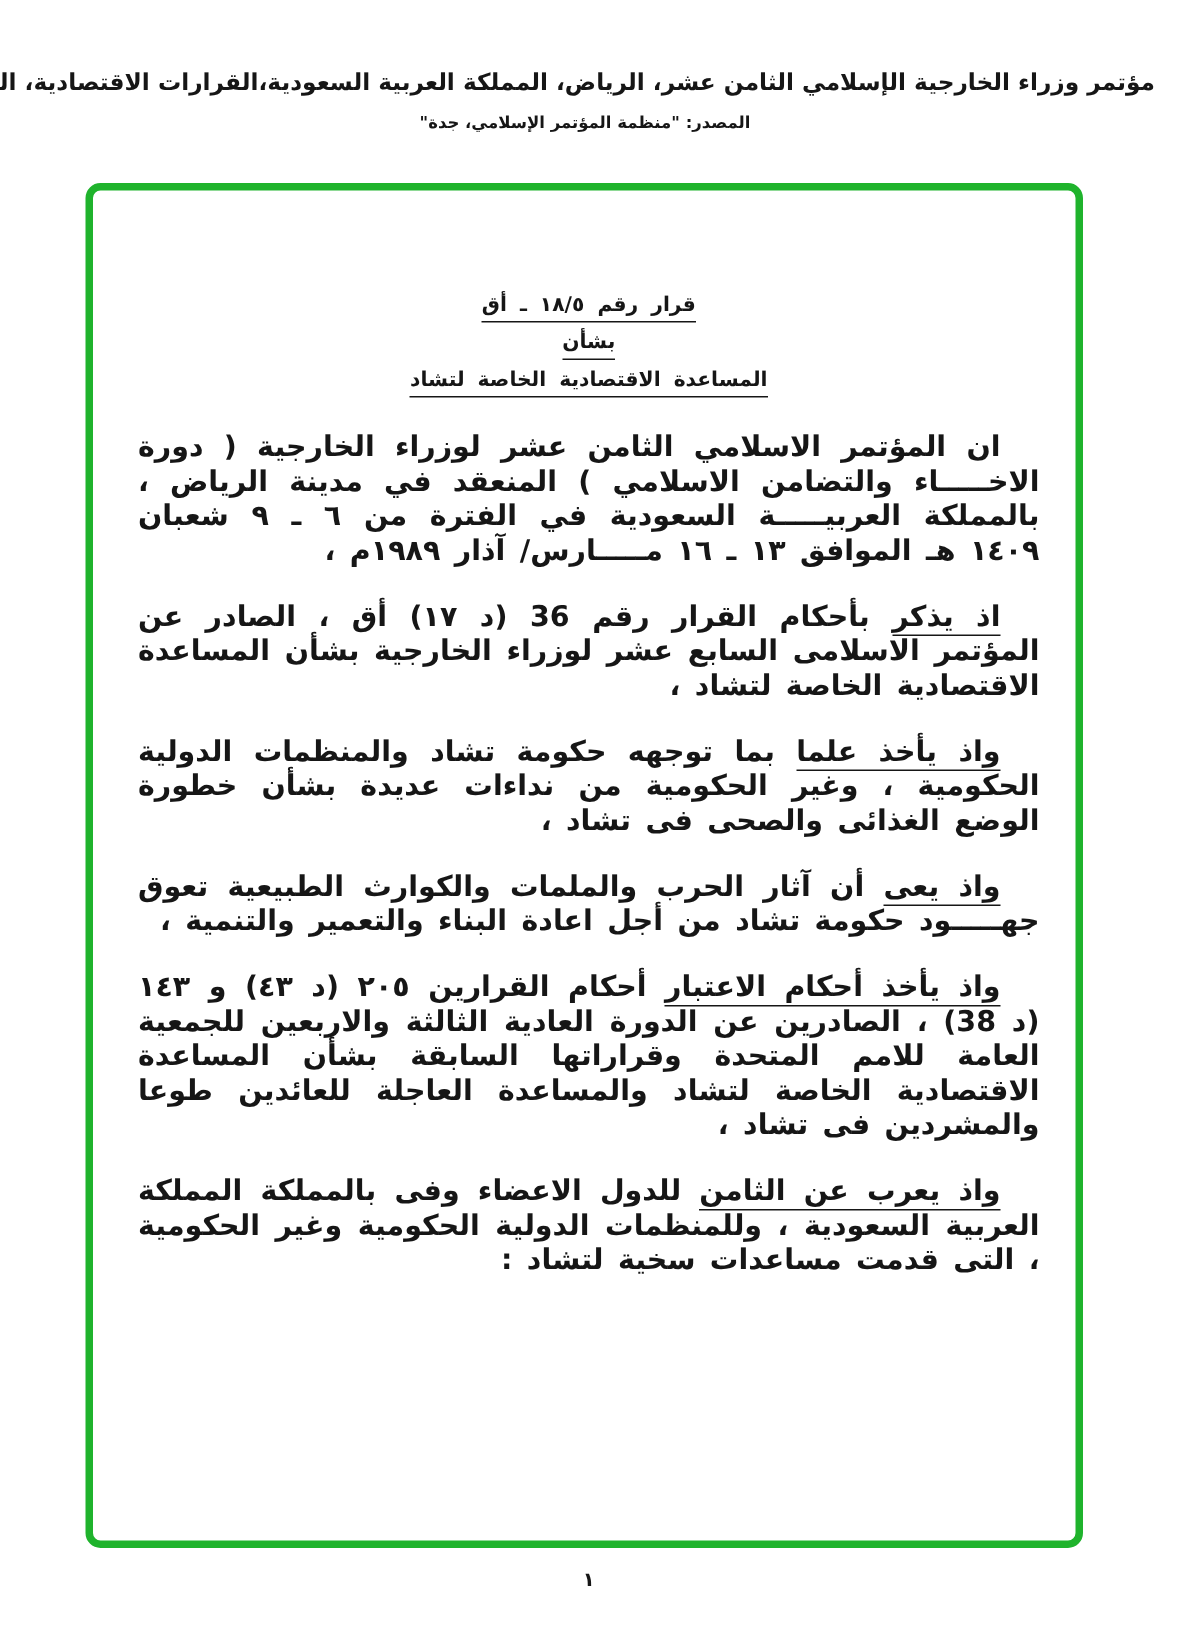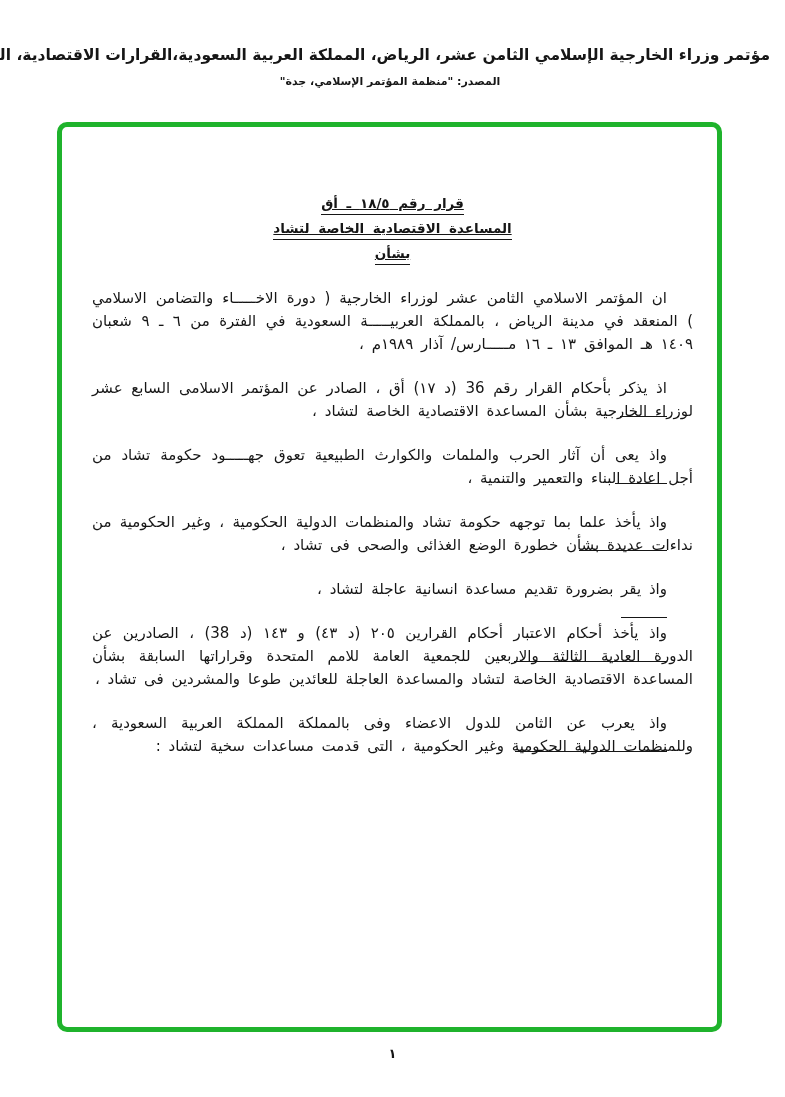--- a/index.html
+++ b/index.html
@@ -46,38 +46,37 @@
   }
   .title-block {
     text-align: center;
     margin-bottom: 26px;
   }
   .title-line {
     font-size: 13.5px;
     font-weight: bold;
     word-spacing: 4px;
     margin-bottom: 9px;
-    text-decoration: underline;
   }
   .title-line .u {
     border-bottom: 1.6px solid #161616;
     padding-bottom: 3px;
   }
   .para {
-    font-size: 15px;
-    font-weight: normal;
+    font-size: 19px;
+    font-weight: bold;
     line-height: 23px;
     word-spacing: 3px;
     text-align: justify;
     text-indent: 26px;
     margin-bottom: 21px;
   }
   .lead {
     border-bottom: 1.6px solid #161616;
-    padding-bottom: 19px;
+    padding-bottom: 1px;
   }
   .lead:empty { border: none; padding: 0; }
   .page-number {
     position: absolute;
     top: 1046px;
     left: 0;
     width: 100%;
     text-align: center;
     font-size: 13px;
     font-weight: bold;
@@ -88,28 +87,27 @@
 <body>
 
 <header class="doc-header">
   <div class="cite-line">مؤتمر وزراء الخارجية الإسلامي الثامن عشر، الرياض، المملكة العربية السعودية،القرارات الاقتصادية، القرار الرقم ١٨/٥-أق</div>
   <div class="source-line">المصدر: "منظمة المؤتمر الإسلامي، جدة"</div>
 </header>
 
 <section class="green-frame">
   <div class="title-block">
     <div class="title-line"><span class="u">قرار رقم ١٨/٥ ـ أق</span></div>
+    <div class="title-line"><span class="u">بشأن</span></div>
     <div class="title-line"><span class="u">المساعدة الاقتصادية الخاصة لتشاد</span></div>
-    <div class="title-line"><span class="u">بشأن</span></div>
   </div>
 
   <div class="paras">
     <p class="para"><span class="lead"></span><span>ان المؤتمر الاسلامي الثامن عشر لوزراء الخارجية ( دورة الاخـــــاء والتضامن الاسلامي ) المنعقد في مدينة الرياض ، بالمملكة العربيـــــة السعودية في الفترة من ٦ ـ ٩ شعبان ١٤٠٩ هـ الموافق ١٣ ـ ١٦ مـــــارس/ آذار ١٩٨٩م ،</span></p>
     <p class="para"><span class="lead">اذ يذكر</span><span> بأحكام القرار رقم 36 (د ١٧) أق ، الصادر عن المؤتمر الاسلامى السابع عشر لوزراء الخارجية بشأن المساعدة الاقتصادية الخاصة لتشاد ،</span></p>
+    <p class="para"><span class="lead">واذ يأخذ علما</span><span> بما توجهه حكومة تشاد والمنظمات الدولية الحكومية ، وغير الحكومية من نداءات عديدة بشأن خطورة الوضع الغذائى والصحى فى تشاد ،</span></p>
     <p class="para"><span class="lead">واذ يعى</span><span> أن آثار الحرب والملمات والكوارث الطبيعية تعوق جهـــــود حكومة تشاد من أجل اعادة البناء والتعمير والتنمية ،</span></p>
-    <p class="para"><span class="lead">واذ يأخذ علما</span><span> بما توجهه حكومة تشاد والمنظمات الدولية الحكومية ، وغير الحكومية من نداءات عديدة بشأن خطورة الوضع الغذائى والصحى فى تشاد ،</span></p>
-    <p class="para"><span class="lead">واذ يقر</span><span> بضرورة تقديم مساعدة انسانية عاجلة لتشاد ،</span></p>
     <p class="para"><span class="lead">واذ يأخذ أحكام الاعتبار</span><span> أحكام القرارين ٢٠٥ (د ٤٣) و ١٤٣ (د 38) ، الصادرين عن الدورة العادية الثالثة والاربعين للجمعية العامة للامم المتحدة وقراراتها السابقة بشأن المساعدة الاقتصادية الخاصة لتشاد والمساعدة العاجلة للعائدين طوعا والمشردين فى تشاد ،</span></p>
     <p class="para"><span class="lead">واذ يعرب عن الثامن</span><span> للدول الاعضاء وفى بالمملكة المملكة العربية السعودية ، وللمنظمات الدولية الحكومية وغير الحكومية ، التى قدمت مساعدات سخية لتشاد :</span></p>
   </div>
 </section>
 
 <div class="page-number">١</div>
 
 </body></html>

